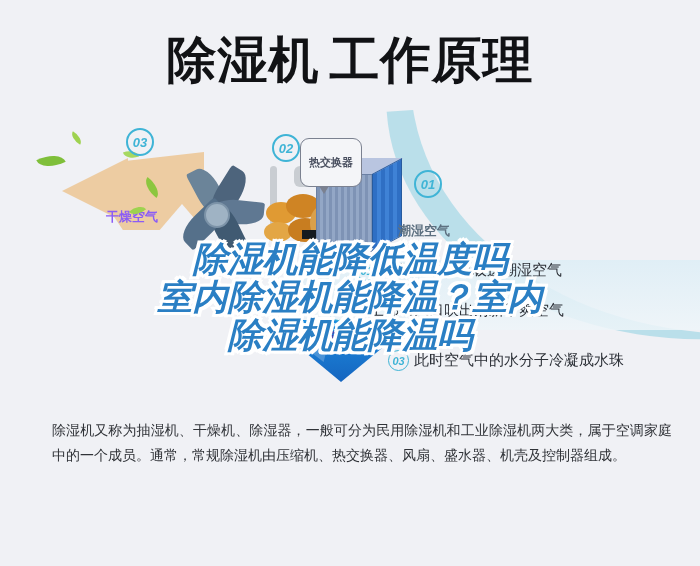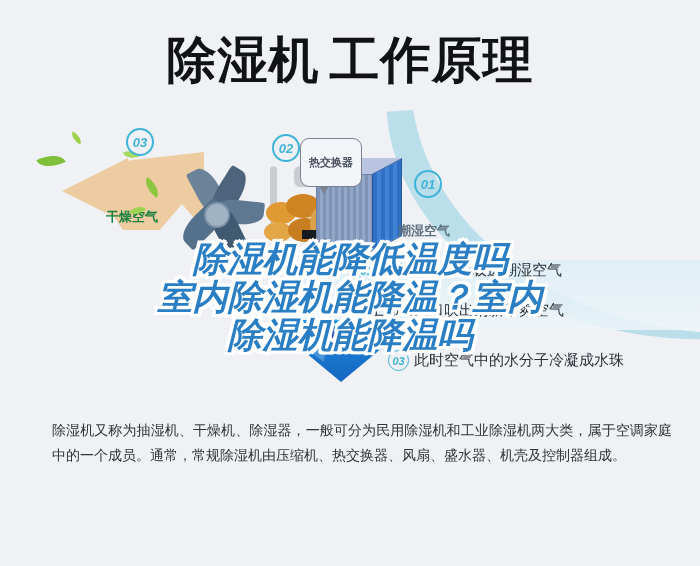--- a/index.html
+++ b/index.html
@@ -65,21 +65,21 @@
     background:#edcca2;
     clip-path:polygon(100% 0,100% 100%,0 50%);
   }
   .dry-arrow .notch{
     position:absolute;left:96px;top:52px;width:48px;height:28px;
     background:#f0f1f5;
     clip-path:polygon(0 100%,50% 0,100% 100%);
   }
   .dry-label{
     position:absolute;left:106px;top:98px;
-    font-size:13px;color:#15803d;font-weight:bold;white-space:nowrap;
+    font-size:13px;color:#8b5cf6;font-weight:bold;white-space:nowrap;
   }
 
   
   .leaf{position:absolute;background:#8dc63f;border-radius:0 100% 0 100%;}
   .leaf.l1{left:38px;top:44px;width:26px;height:14px;transform:rotate(-25deg);background:#7fbf3a;}
   .leaf.l2{left:70px;top:24px;width:13px;height:8px;transform:rotate(30deg);background:#9ed24f;}
   .leaf.l3{left:124px;top:40px;width:14px;height:9px;transform:rotate(-18deg);background:#a7d860;}
   .leaf.l4{left:142px;top:72px;width:20px;height:11px;transform:rotate(38deg);background:#8cc63f;}
   .leaf.l5{left:130px;top:96px;width:15px;height:9px;transform:rotate(-40deg);background:#9ed24f;}
 

